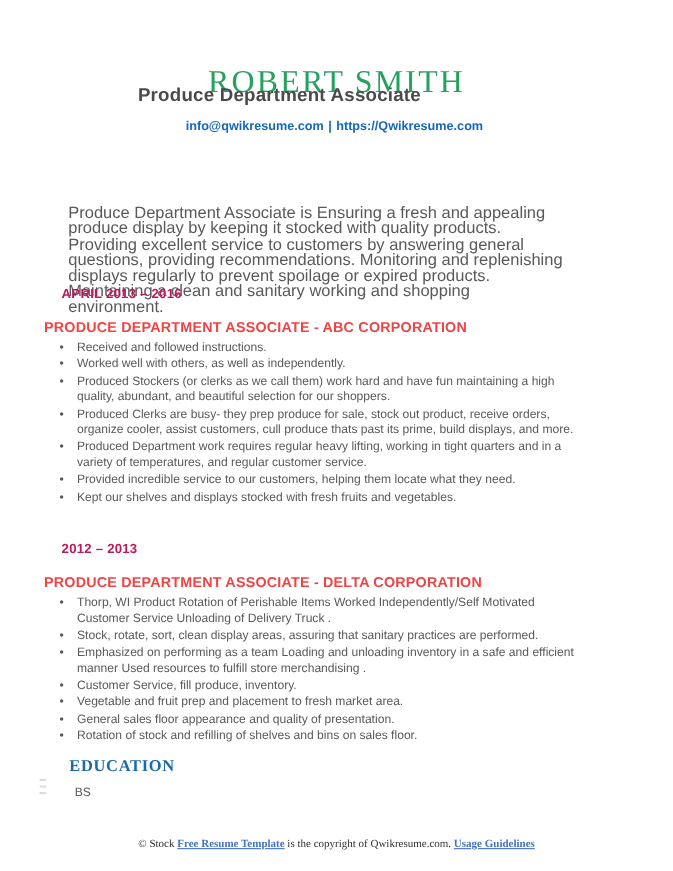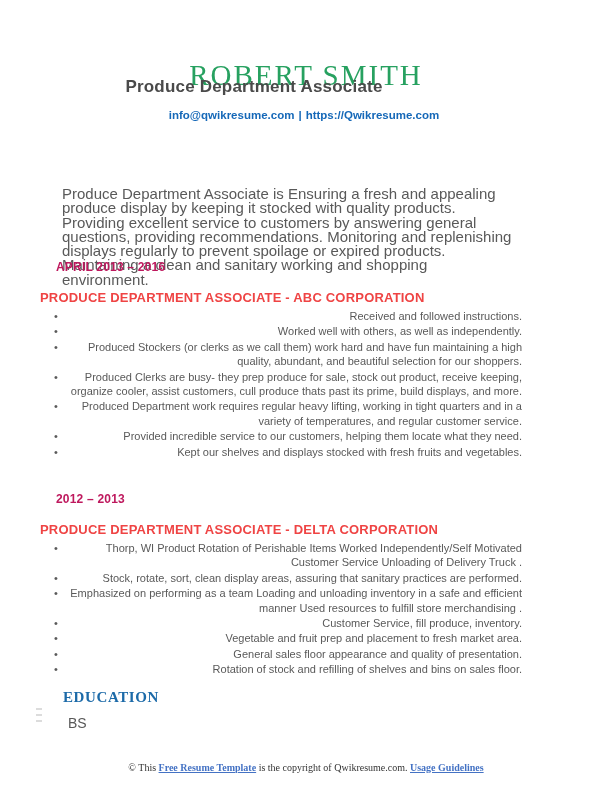--- a/index.html
+++ b/index.html
@@ -53,40 +53,39 @@
   .sec-title {
     font-size: 13px; font-weight: 700; color: #ef4444;
     letter-spacing: 0.2px; margin: 2px 0 0 0;
   }
   .bullets {
     margin: 4px 0 0 0; padding: 0 0 0 30px;
     width: 452px;
     font-size: 11px; line-height: 14.4px;
     color: #595959;
     list-style: none;
-    text-align: right;
   }
   .bullets li { position: relative; margin: 0 0 1px 0; }
   .bullets li::before {
     content: "•";
     position: absolute; left: -16px; top: 0;
     color: #595959; font-size: 11px;
   }
 
   
   .education-heading {
     position: absolute; top: 689px; left: 63px;
     font-family: "Liberation Serif", serif;
     font-size: 15px; font-weight: 700;
     color: #1c6aa8; letter-spacing: 0.6px;
     margin: 0;
   }
   .degree {
     position: absolute; top: 715px; left: 68px;
-    font-size: 14px; color: #595959;
+    font-size: 11px; color: #595959;
   }
   .margin-artifact {
     position: absolute; top: 708px; left: 36px; width: 6px; height: 14px;
     display: flex; flex-direction: column; justify-content: space-between;
   }
   .margin-artifact i { display: block; height: 2px; background: #dcdcdc; }
 
   
   .footer {
     position: absolute; top: 762px; left: 0; width: 612px;
@@ -110,21 +109,21 @@
 
   <p class="summary">Produce Department Associate is Ensuring a fresh and appealing produce display by keeping it stocked with quality products. Providing excellent service to customers by answering general questions, providing recommendations. Monitoring and replenishing displays regularly to prevent spoilage or expired products. Maintaining a clean and sanitary working and shopping environment.</p>
 
   <div class="section" style="top:244px;">
     <h3 class="sec-dates">APRIL 2013 – 2016</h3>
     <h4 class="sec-title">PRODUCE DEPARTMENT ASSOCIATE - ABC CORPORATION</h4>
     <ul class="bullets">
         <li>Received and followed instructions.</li>
         <li>Worked well with others, as well as independently.</li>
         <li>Produced Stockers (or clerks as we call them) work hard and have fun maintaining a high quality, abundant, and beautiful selection for our shoppers.</li>
-        <li>Produced Clerks are busy- they prep produce for sale, stock out product, receive keeping, organize cooler, assist customers, cull produce thats past its prime, build displays, and more.</li>
+        <li>Produced Clerks are busy- they prep produce for sale, stock out product, receive orders, organize cooler, assist customers, cull produce thats past its prime, build displays, and more.</li>
         <li>Produced Department work requires regular heavy lifting, working in tight quarters and in a variety of temperatures, and regular customer service.</li>
         <li>Provided incredible service to our customers, helping them locate what they need.</li>
         <li>Kept our shelves and displays stocked with fresh fruits and vegetables.</li>
       </ul>
   </div>
 
   <div class="section" style="top:476px;">
     <h3 class="sec-dates">2012 – 2013</h3>
     <h4 class="sec-title">PRODUCE DEPARTMENT ASSOCIATE - DELTA CORPORATION</h4>
     <ul class="bullets">
@@ -140,16 +139,16 @@
 
   <h2 class="education-heading">EDUCATION</h2>
   <div class="margin-artifact">
       <i></i>
       <i></i>
       <i></i>
     </div>
   <div class="degree">BS</div>
 
   <div class="footer">
-    <span>© This </span><a href="#">Free Resume Template</a><span> is the copyright of Qwikresume.com. </span><a href="#">Usage Guidelines</a>
+    <span>© Stock </span><a href="#">Free Resume Template</a><span> is the copyright of Qwikresume.com. </span><a href="#">Usage Guidelines</a>
   </div>
 
 </div>
 
 </body></html>

